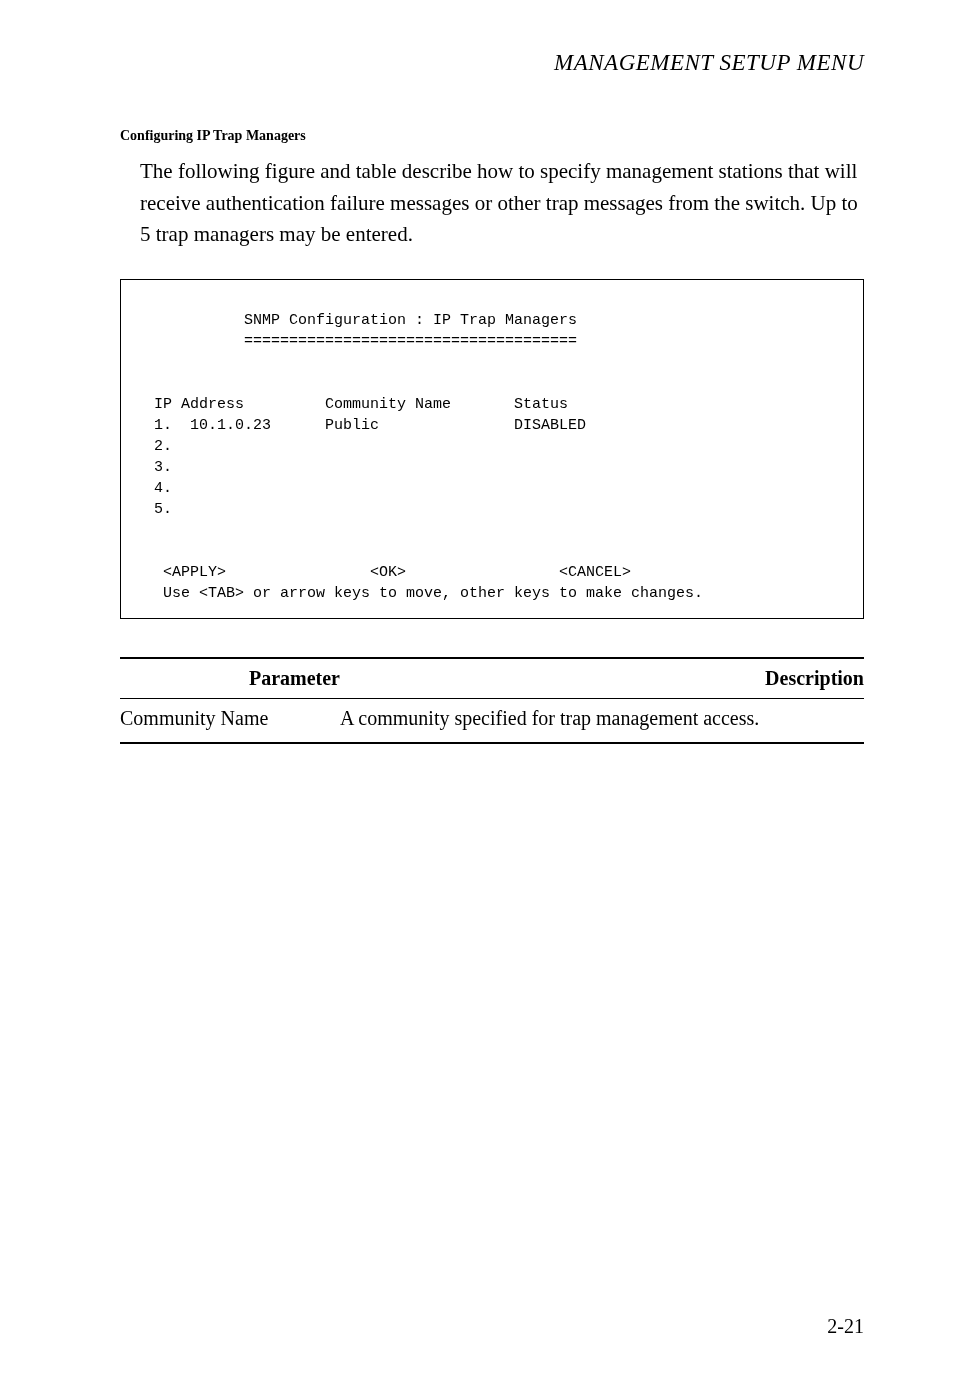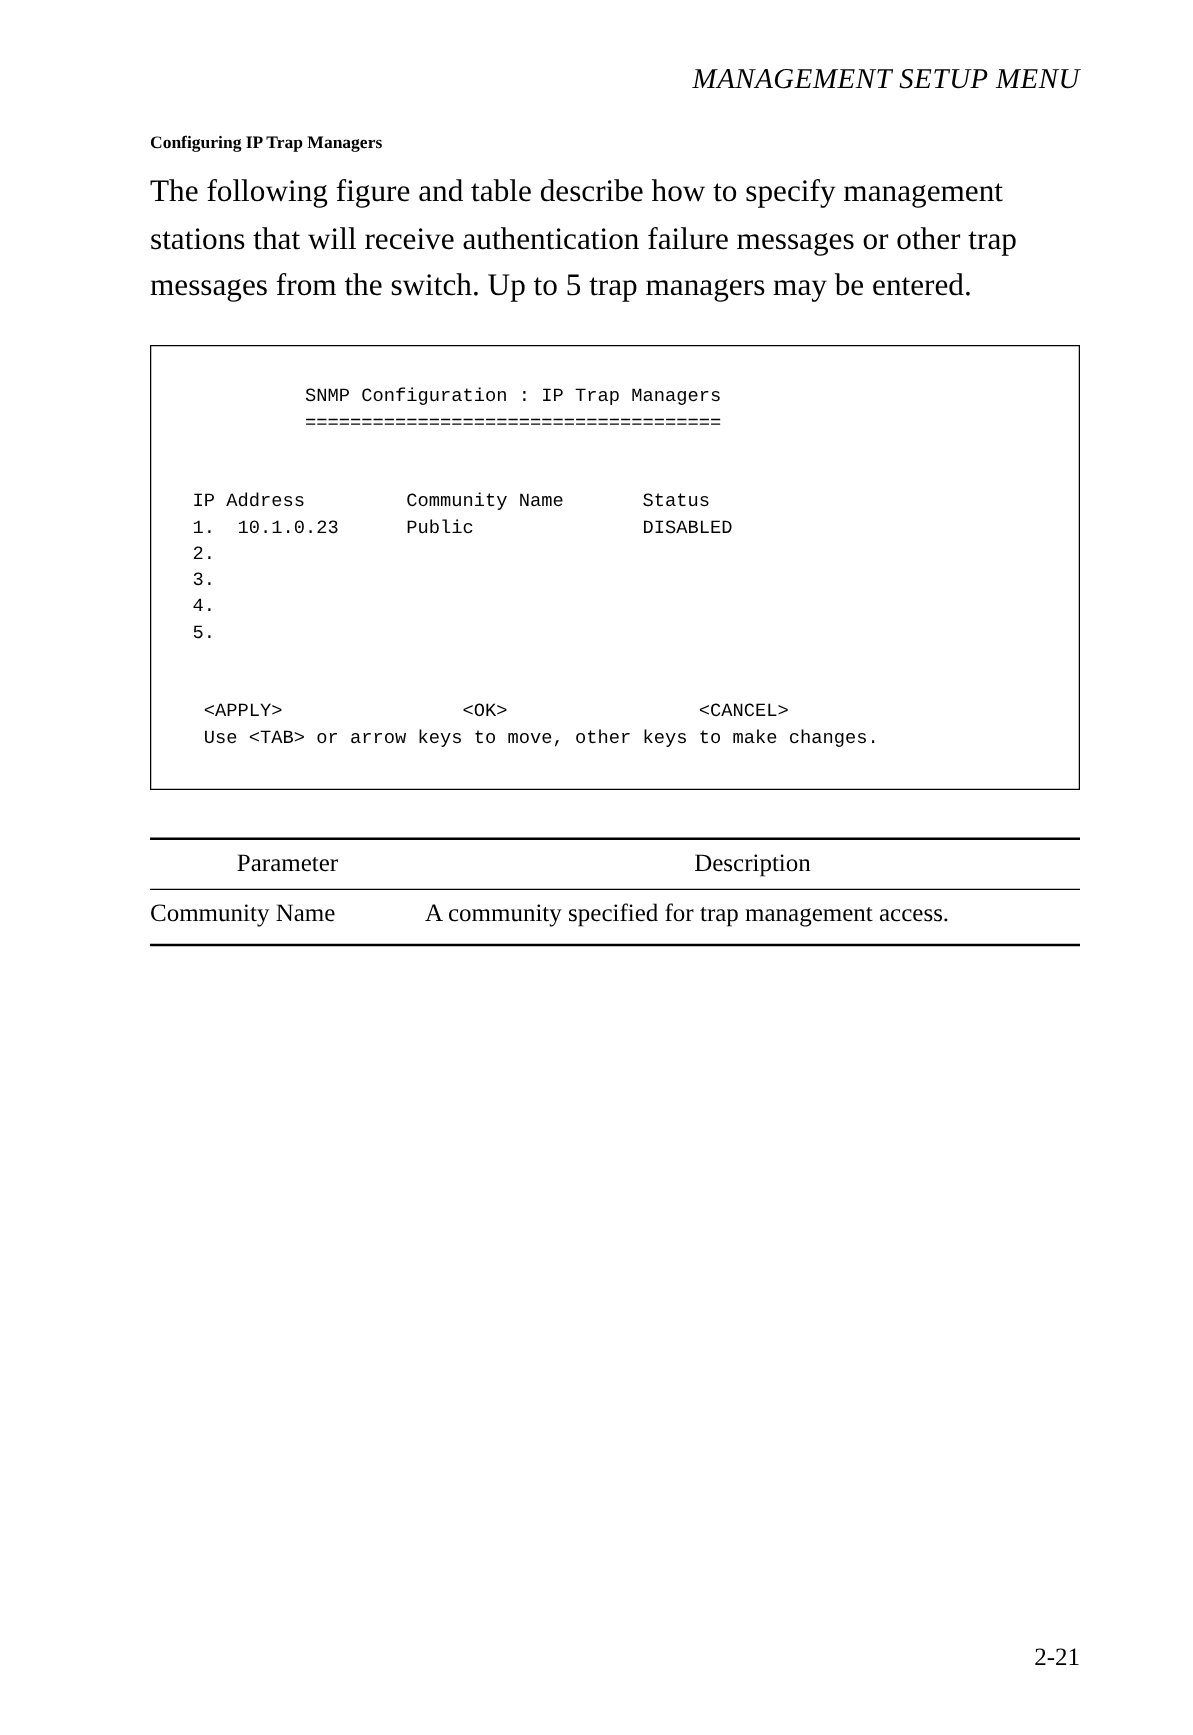--- a/index.html
+++ b/index.html
@@ -15,57 +15,58 @@
       color: #000;
       position: relative;
       padding: 50px 90px 60px 120px;
     }
     .header-title {
       text-align: right;
       font-style: italic;
       font-variant: small-caps;
       font-size: 23px;
       letter-spacing: 0.5px;
-      margin-bottom: 31px;
+      margin-bottom: 52px;
       font-family: Georgia, serif;
     }
     .section-heading {
       font-weight: bold;
       font-size: 14px;
       margin-bottom: 12px;
       font-family: Georgia, serif;
     }
     .intro-text {
-      font-size: 25px;
+      font-size: 21px;
       line-height: 1.5;
       margin-bottom: 28px;
       font-family: Georgia, serif;
+      margin-left: 20px;
     }
     .terminal-box {
       border: 1.5px solid #000;
-      padding: 30px 24px 30px 24px;
+      padding: 30px 24px 14px 24px;
       font-family: 'Courier New', Courier, monospace;
       font-size: 15px;
       line-height: 1.4;
       white-space: pre;
       margin-bottom: 38px;
     }
     .param-table {
       width: 100%;
       border-collapse: collapse;
       font-family: Georgia, serif;
       font-size: 20px;
     }
     .param-table thead tr {
       border-top: 2px solid #000;
       border-bottom: 1px solid #000;
     }
     .param-table th {
-      text-align: center;
-      font-weight: normal;
+      text-align: right;
+      font-weight: bold;
       padding: 8px 0;
     }
     .param-table th:first-child {
       width: 220px;
     }
     .param-table tbody td {
       padding: 6px 0;
       vertical-align: top;
       line-height: 1.35;
     }

